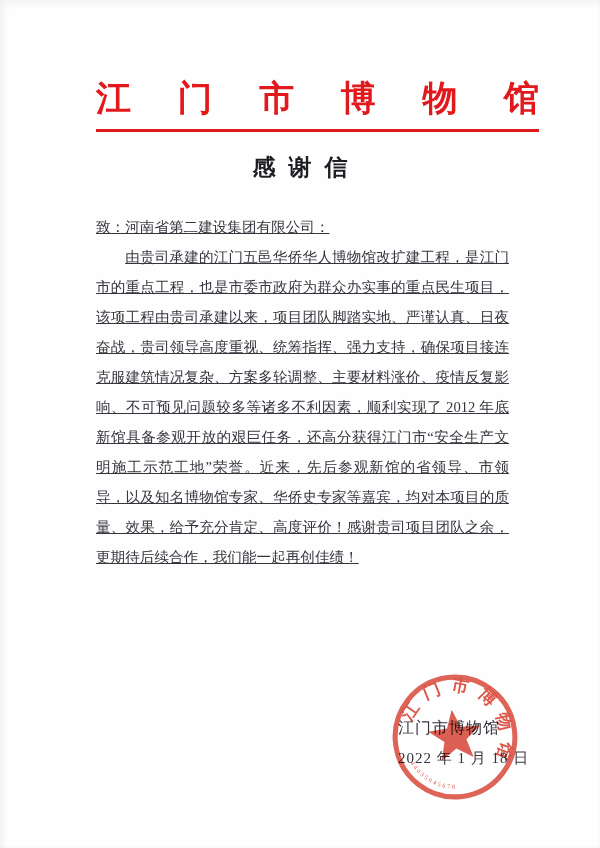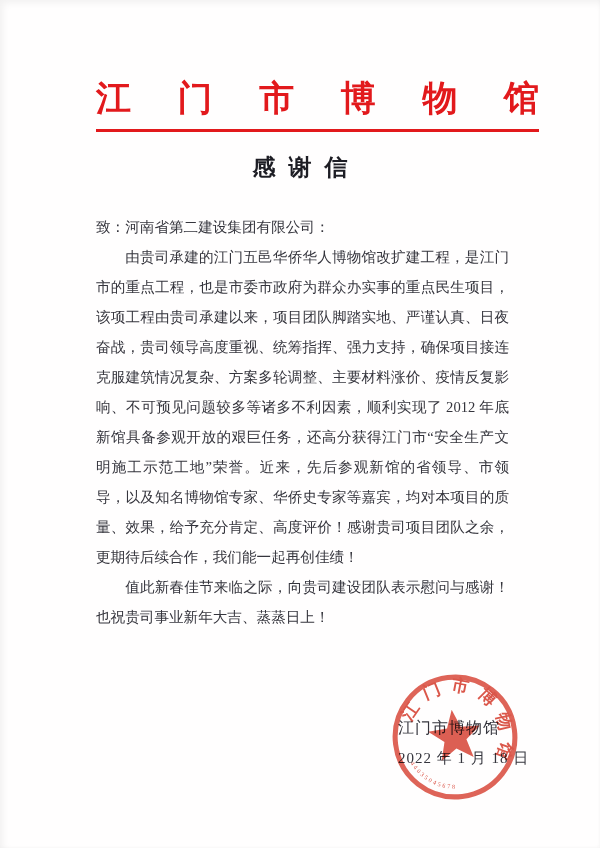--- a/index.html
+++ b/index.html
@@ -39,21 +39,21 @@
     display:flex;justify-content:center;gap:13px;
     color:var(--title-black);
     font-size:23px;font-weight:700;line-height:28px;
   }
   .letter-body{
     position:absolute;left:96px;top:212px;width:413px;
     color:var(--body-text);
     font-size:14.6px;line-height:30px;
     text-align:justify;
   }
-  .letter-body p{margin:0;}
+  .letter-body p{margin:0;text-decoration:underline;}
   .para{text-indent:2em;}
   .signature-block{
     position:absolute;left:398px;top:712px;
     color:var(--body-text);
     line-height:31px;
   }
   .signature-org{font-size:16px;letter-spacing:1px;}
   .signature-date{font-size:15px;letter-spacing:1px;}
   .seal{
     position:absolute;left:384px;top:666px;width:142px;height:142px;
@@ -93,21 +93,20 @@
 
   <div class="letter-title">
     <span>感</span>
     <span>谢</span>
     <span>信</span>
   </div>
 
   <div class="letter-body">
     <p class="salutation">致：河南省第二建设集团有限公司：</p>
     <p class="para">由贵司承建的江门五邑华侨华人博物馆改扩建工程，是江门市的重点工程，也是市委市政府为群众办实事的重点民生项目，该项工程由贵司承建以来，项目团队脚踏实地、严谨认真、日夜奋战，贵司领导高度重视、统筹指挥、强力支持，确保项目接连克服建筑情况复杂、方案多轮调整、主要材料涨价、疫情反复影响、不可预见问题较多等诸多不利因素，顺利实现了 2012 年底新馆具备参观开放的艰巨任务，还高分获得江门市“安全生产文明施工示范工地”荣誉。近来，先后参观新馆的省领导、市领导，以及知名博物馆专家、华侨史专家等嘉宾，均对本项目的质量、效果，给予充分肯定、高度评价！感谢贵司项目团队之余，更期待后续合作，我们能一起再创佳绩！</p>
-    <p class="para">值此新春佳节来临之际，向贵司建设团队表示慰问与感谢！也祝贵司事业新年大吉、蒸蒸日上！</p>
   </div>
 
   <div class="signature-block">
     <div class="signature-org">江门市博物馆</div>
     <div class="signature-date">2022 年 1 月 18 日</div>
   </div>
 
   <svg class="seal" viewBox="0 0 140 140" xmlns="http://www.w3.org/2000/svg">
     <defs>
       <path id="seal-text-arc" d="M 25 70 A 45 45 0 1 1 115 70 A 45 45 0 1 1 25 70" fill="none"></path>

